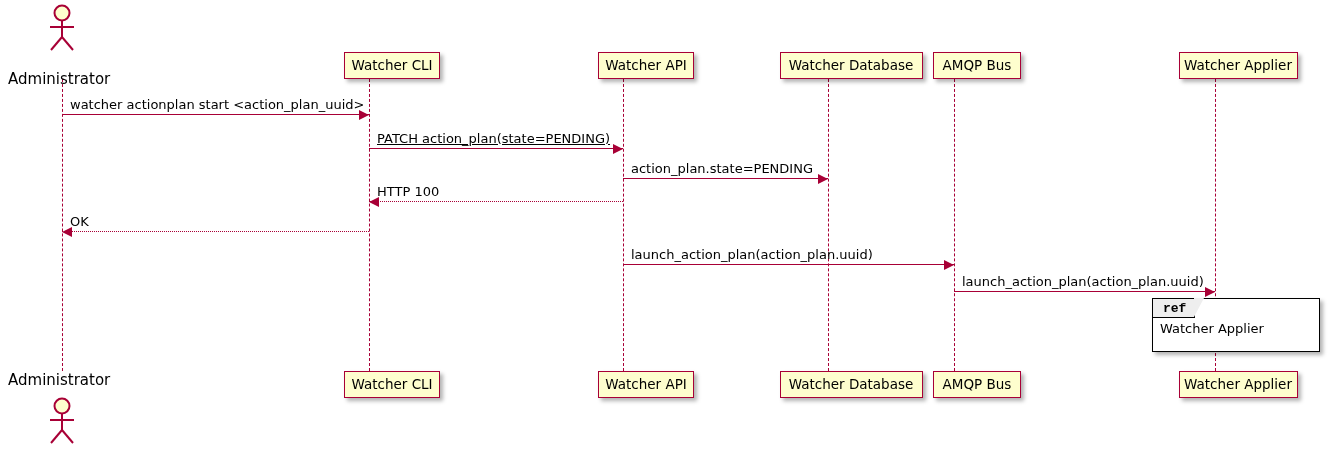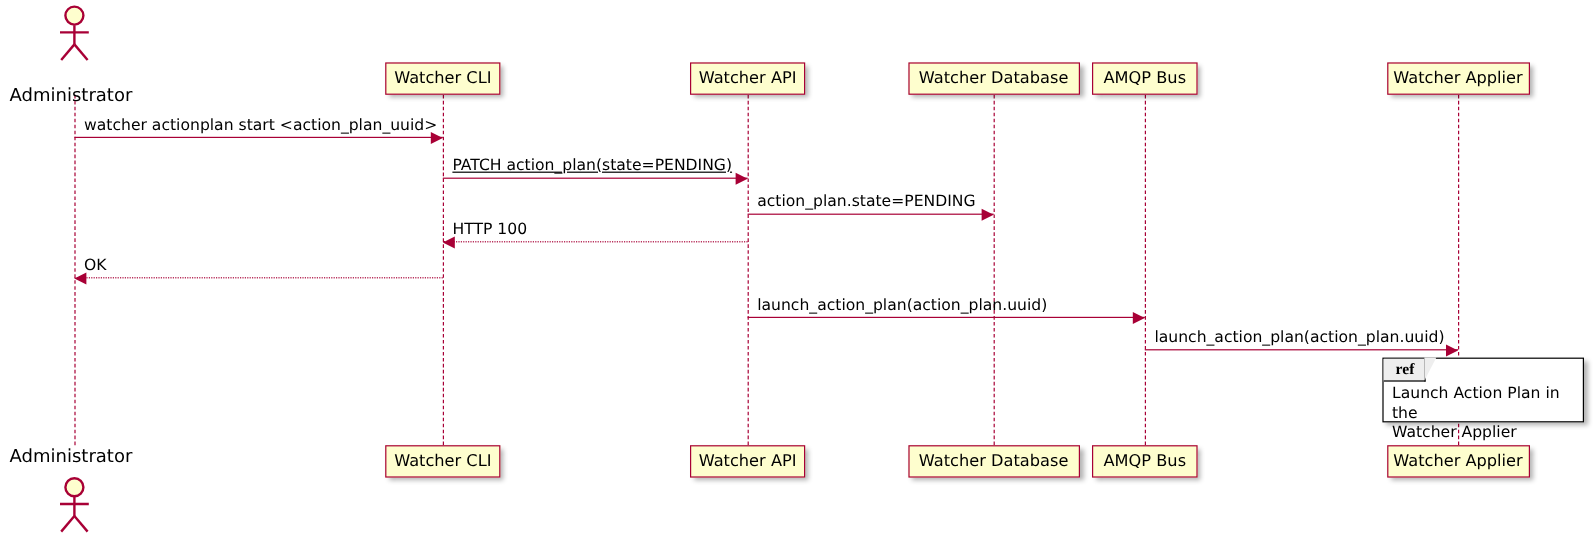--- a/index.html
+++ b/index.html
@@ -34,20 +34,21 @@
     color: #000000;
     font-size: 13.5px;
     line-height: 1;
     white-space: nowrap;
     box-sizing: border-box;
     display: flex;
     align-items: center;
     justify-content: center;
     padding: 0 9px;
     height: 27px;
+    margin-left: 23px;
   }
   
   .actor-svg {
     position: absolute;
   }
   .actor-label {
     position: absolute;
     font-size: 15px;
     color: #000000;
     white-space: nowrap;
@@ -108,21 +109,21 @@
     content: "";
     position: absolute;
     right: -10px;
     top: -1.5px;
     width: 0;
     height: 0;
     border-top: 19px solid #EEEEEE;
     border-right: 10px solid transparent;
   }
   .ref-tab-label {
-    font-family: Liberation Serif, serif;
+    font-family: Liberation Mono, monospace;
     font-weight: bold;
     font-size: 13px;
     color: #000000;
     position: relative;
     z-index: 2;
     text-align: right;
   }
   .ref-body {
     position: absolute;
     left: 7px;
@@ -229,17 +230,16 @@
       </div>
       <div class="actor-label" style="left: 8px; top: 70px;">Administrator</div>
       <div class="actor-label" style="left: 8px; top: 371px;">Administrator</div>
     </div>
 
   <div class="ref-box" id="ref-box" style="left: 1152px; top: 298px; width: 168px; height: 54px;">
     <div class="ref-tab">
       <span class="ref-tab-label">ref</span>
     </div>
     <div class="ref-body">
-      <div>Launch Action Plan in the</div>
       <div>Watcher Applier</div>
     </div>
   </div>
 </div>
 
 </body></html>

